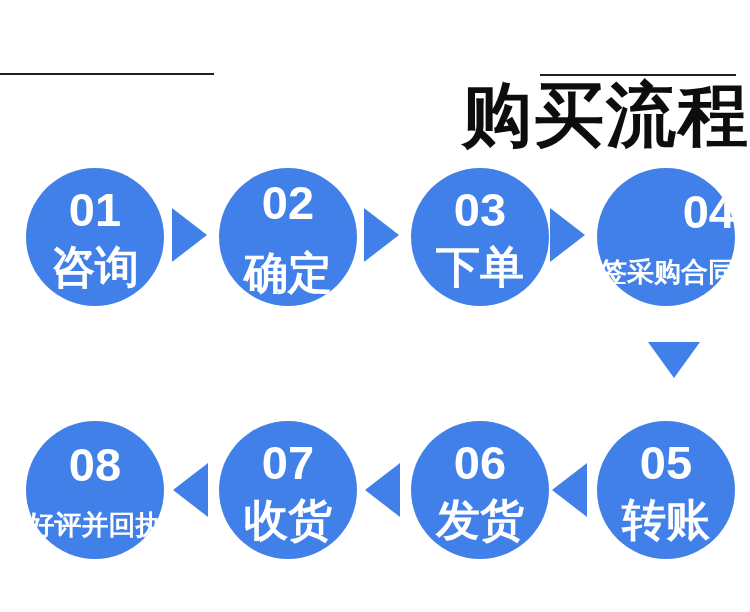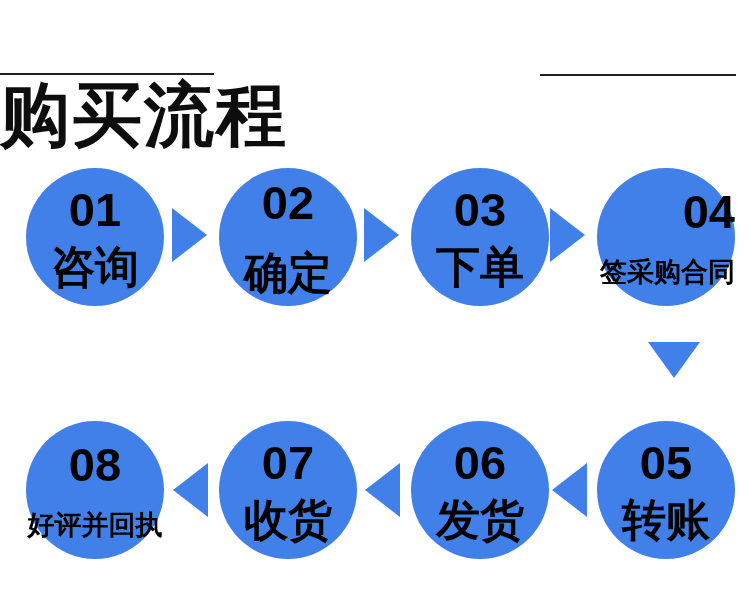--- a/index.html
+++ b/index.html
@@ -15,21 +15,21 @@
     background: #ffffff;
     overflow: hidden;
   }
 
   
   .page-title {
     position: absolute;
     top: 32px;
     left: 0;
     width: 100%;
-    text-align: left;
+    text-align: right;
     font-size: 70px;
     line-height: 1.05;
     font-weight: 900;
     color: #0d0d0d;
     letter-spacing: 2px;
   }
   .header-rule {
     position: absolute;
     height: 2px;
     background: #1f1f1f;
@@ -37,21 +37,21 @@
   .header-rule.left  { top: 73px; left: 0;    width: 214px; }
   .header-rule.right { top: 74px; left: 540px; width: 196px; }
 
   
   .step-circle {
     position: absolute;
     width: 138px;
     height: 138px;
     border-radius: 50%;
     background: #4180E8;
-    color: #000000;
+    color: #ffffff;
     display: flex;
     flex-direction: column;
     align-items: center;
     justify-content: center;
     text-align: center;
   }
   .step-num {
     font-size: 47px;
     font-weight: 800;
     line-height: 1;

